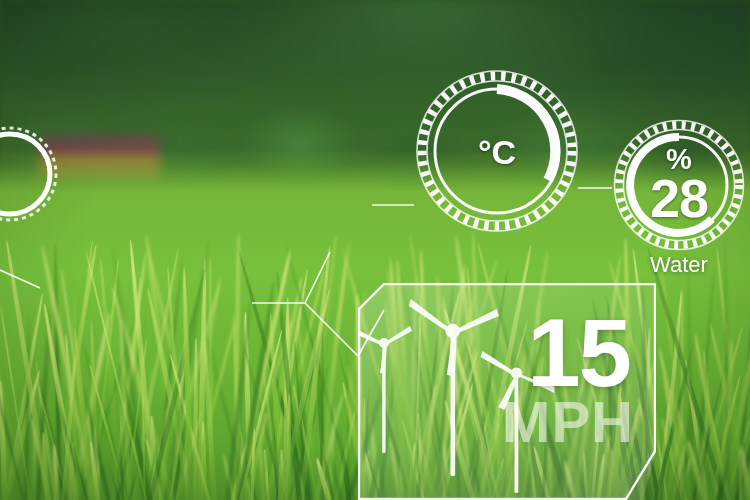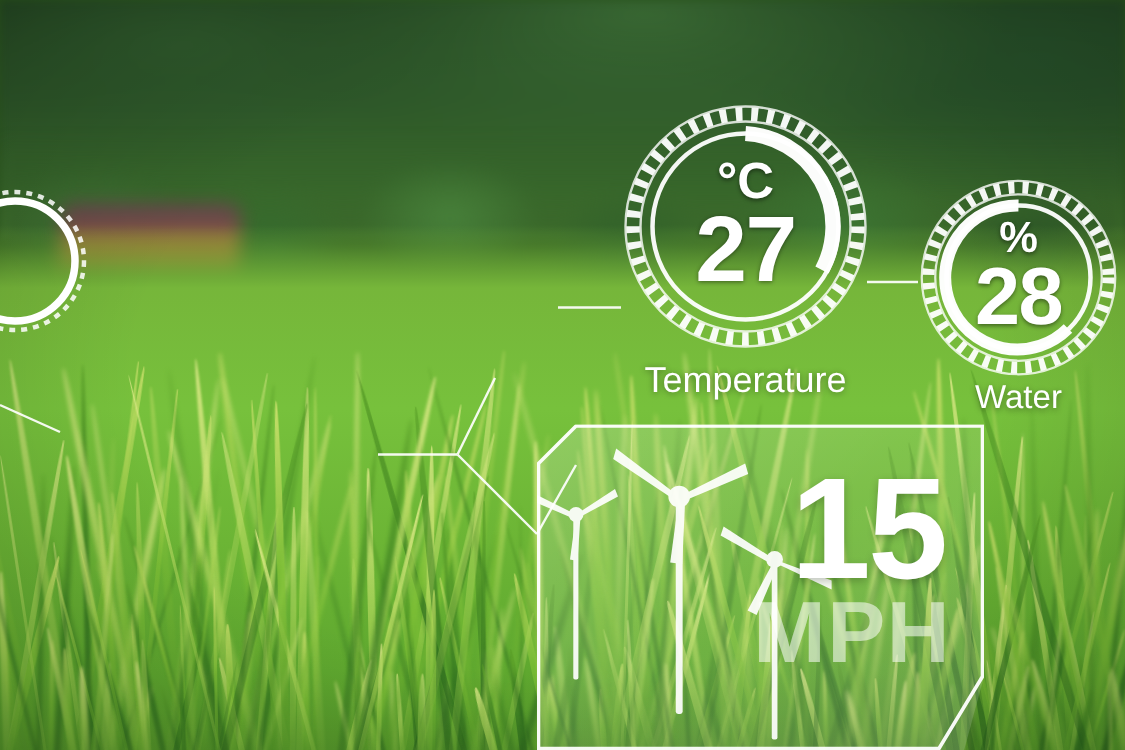--- a/index.html
+++ b/index.html
@@ -495,25 +495,22 @@
       <circle cx="83" cy="83" r="75" fill="none" stroke="#ffffff" stroke-width="9" stroke-dasharray="4.5 6" opacity=".95"></circle>
       <circle cx="83" cy="83" r="80" fill="none" stroke="#ffffff" stroke-width="1.6" opacity=".8"></circle>
       <circle cx="83" cy="83" r="70" fill="none" stroke="#ffffff" stroke-width="1.6" opacity=".8"></circle>
 
       <circle cx="83" cy="83" r="62" fill="none" stroke="#ffffff" stroke-width="3" opacity=".95"></circle>
 
       <path d="M83 21 A62 62 0 0 1 134 112" fill="none" stroke="#ffffff" stroke-width="10" stroke-linecap="butt" opacity=".98"></path>
     </svg>
     <div class="txt">
       <div style="font-size:34px;font-weight:bold;line-height:1;margin-bottom:-2px;">°C</div>
-      <div style="font-size:62px;font-weight:bold;line-height:1;letter-spacing:-1px;">27</div>
     </div>
   </div>
-  <div style="position:absolute;left:414px;top:240px;width:166px;text-align:center;
-              color:#fff;font-size:24px;text-shadow:0 1px 4px rgba(0,0,0,.4);">Temperature</div>
 
   <div class="gauge" id="g-water" style="left:612px;top:118px;width:134px;height:134px;">
     <svg width="134" height="134" viewBox="0 0 134 134">
       <circle cx="67" cy="67" r="60" fill="none" stroke="#ffffff" stroke-width="8" stroke-dasharray="4 5.5" opacity=".95"></circle>
       <circle cx="67" cy="67" r="64.5" fill="none" stroke="#ffffff" stroke-width="1.5" opacity=".8"></circle>
       <circle cx="67" cy="67" r="55.5" fill="none" stroke="#ffffff" stroke-width="1.5" opacity=".8"></circle>
       <circle cx="67" cy="67" r="48" fill="none" stroke="#ffffff" stroke-width="3" opacity=".95"></circle>
       <path d="M67 19 A48 48 0 1 0 100 101" fill="none" stroke="#ffffff" stroke-width="8" stroke-linecap="butt" opacity=".98"></path>
     </svg>
     <div class="txt">

